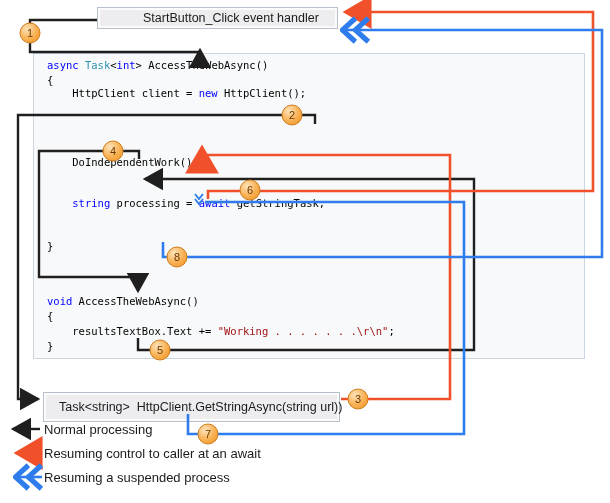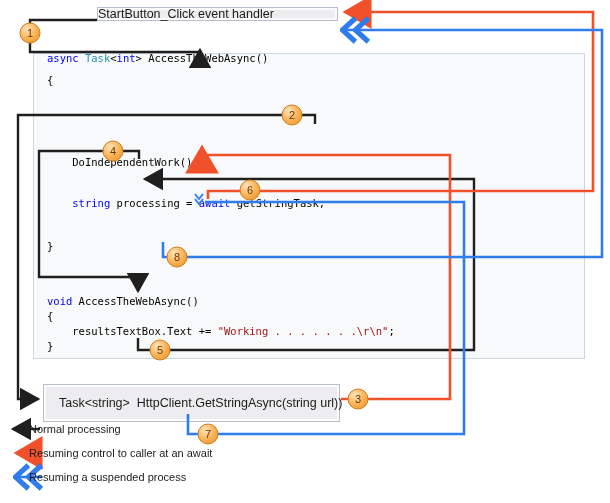--- a/index.html
+++ b/index.html
@@ -4,51 +4,52 @@
 <style>
   html,body{margin:0;padding:0;background:#ffffff;}
   body{width:610px;height:503px;position:relative;overflow:hidden;
        font-family:"Liberation Sans",sans-serif;}
   .stage{position:absolute;inset:0;width:610px;height:503px;}
 
   
   .gbox{position:absolute;background:#ededef;border:1px solid #b7c0ca;
         box-shadow:inset 0 0 0 2px #fbfbfc;display:flex;align-items:center;
         font-size:12.5px;color:#1b1b1b;white-space:pre;}
-  .gbox.top{left:97px;top:7px;width:241px;height:14px;box-sizing:border-box;}
-  .gbox.bottom{left:43px;top:384px;width:297px;height:38px;padding-left:15px;box-sizing:border-box;}
+  .gbox.top{left:97px;top:7px;width:241px;height:22px;padding-left:45px;box-sizing:border-box;}
+  .gbox.bottom{left:43px;top:392px;width:297px;height:30px;padding-left:15px;box-sizing:border-box;}
 
   
   .codebox{position:absolute;left:33px;top:53px;width:552px;height:306px;
            background:#f8f9fa;border:1px solid #ccd6e0;box-sizing:border-box;}
 
   .codeline{position:absolute;left:47px;font-family:"DejaVu Sans Mono",monospace;
             font-size:10.5px;line-height:13px;white-space:pre;color:#000;}
   .tok-k{color:#0000ff;}
   .tok-t{color:#2b91af;}
   .tok-s{color:#a31515;}
   .tok-p{color:#000000;}
 
   svg.overlay{position:absolute;left:0;top:0;pointer-events:none;}
 
-  .legend-label{position:absolute;left:29px;font-size:11px;color:#1b1b1b;line-height:15px;}
+  .legend-label{position:absolute;left:44px;font-size:13px;color:#1b1b1b;line-height:15px;}
 </style>
 </head>
 <body>
 
 <div class="stage">
 
   <div class="gbox top">
     <span>StartButton_Click event handler</span>
   </div>
 
   <div class="codebox"></div>
 
-  <div class="codeline" style="top:52px"><span class="tok-k">async</span><span class="tok-p"> </span><span class="tok-t">Task</span><span class="tok-p">&lt;</span><span class="tok-k">int</span><span class="tok-p">&gt; AccessTheWebAsync()</span></div>
+  <div class="codeline" style="top:59px"><span class="tok-k">async</span><span class="tok-p"> </span><span class="tok-t">Task</span><span class="tok-p">&lt;</span><span class="tok-k">int</span><span class="tok-p">&gt; AccessTheWebAsync()</span></div>
   <div class="codeline" style="top:74px"><span class="tok-p">{</span></div>
+  <div class="codeline" style="top:87px"><span class="tok-p">    HttpClient client = </span><span class="tok-k">new</span><span class="tok-p"> HttpClient();</span></div>
   <div class="codeline" style="top:156px"><span class="tok-p">    DoIndependentWork();</span></div>
   <div class="codeline" style="top:197px"><span class="tok-p">    </span><span class="tok-k">string</span><span class="tok-p"> processing = </span><span class="tok-k">await</span><span class="tok-p"> getStringTask;</span></div>
   <div class="codeline" style="top:240px"><span class="tok-p">}</span></div>
   <div class="codeline" style="top:295px"><span class="tok-k">void</span><span class="tok-p"> AccessTheWebAsync()</span></div>
   <div class="codeline" style="top:310px"><span class="tok-p">{</span></div>
   <div class="codeline" style="top:325px"><span class="tok-p">    resultsTextBox.Text += </span><span class="tok-s">"Working . . . . . . .\r\n"</span><span class="tok-p">;</span></div>
   <div class="codeline" style="top:340px"><span class="tok-p">}</span></div>
 
   <div class="gbox bottom">
     <span>Task&lt;string&gt;  HttpClient.GetStringAsync(string url))</span>

